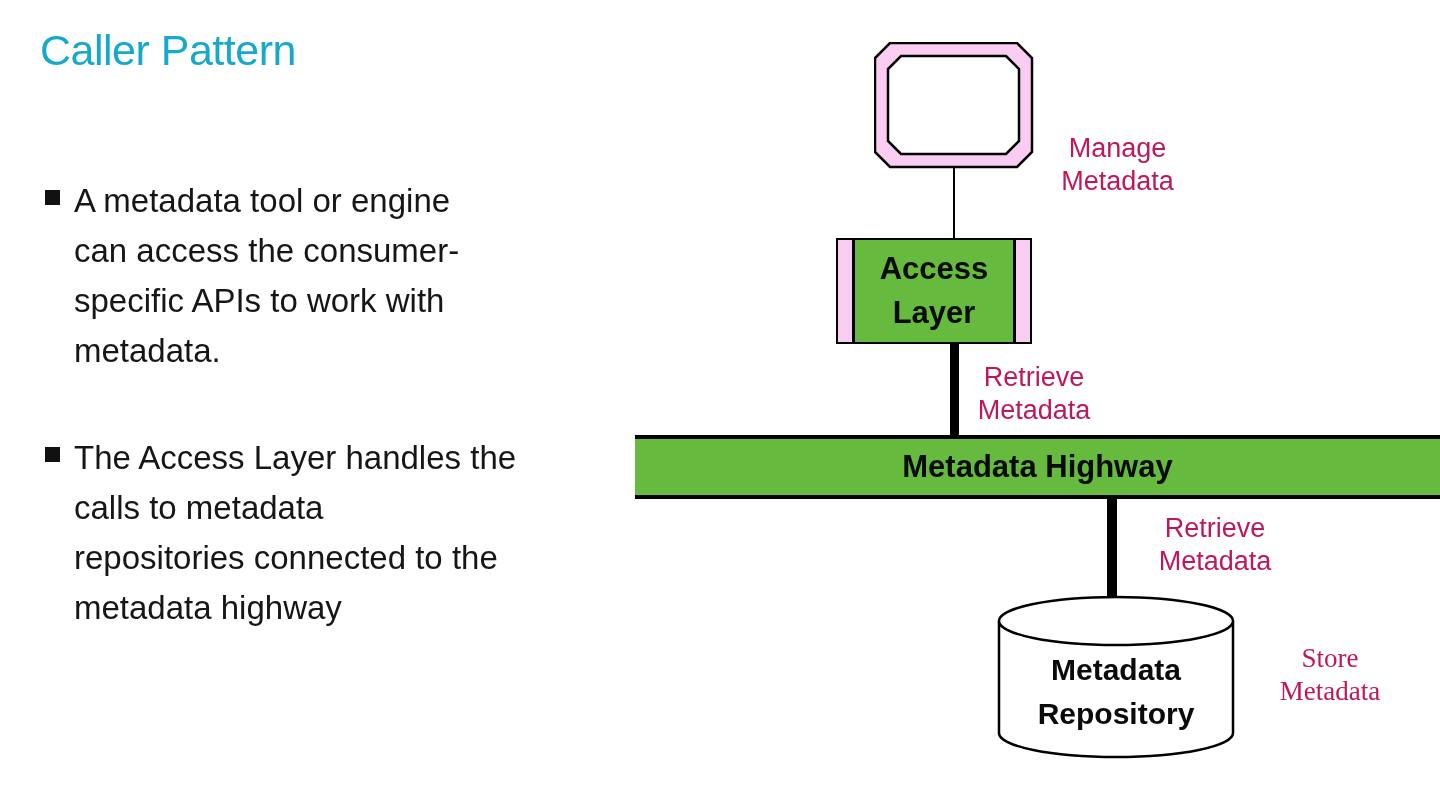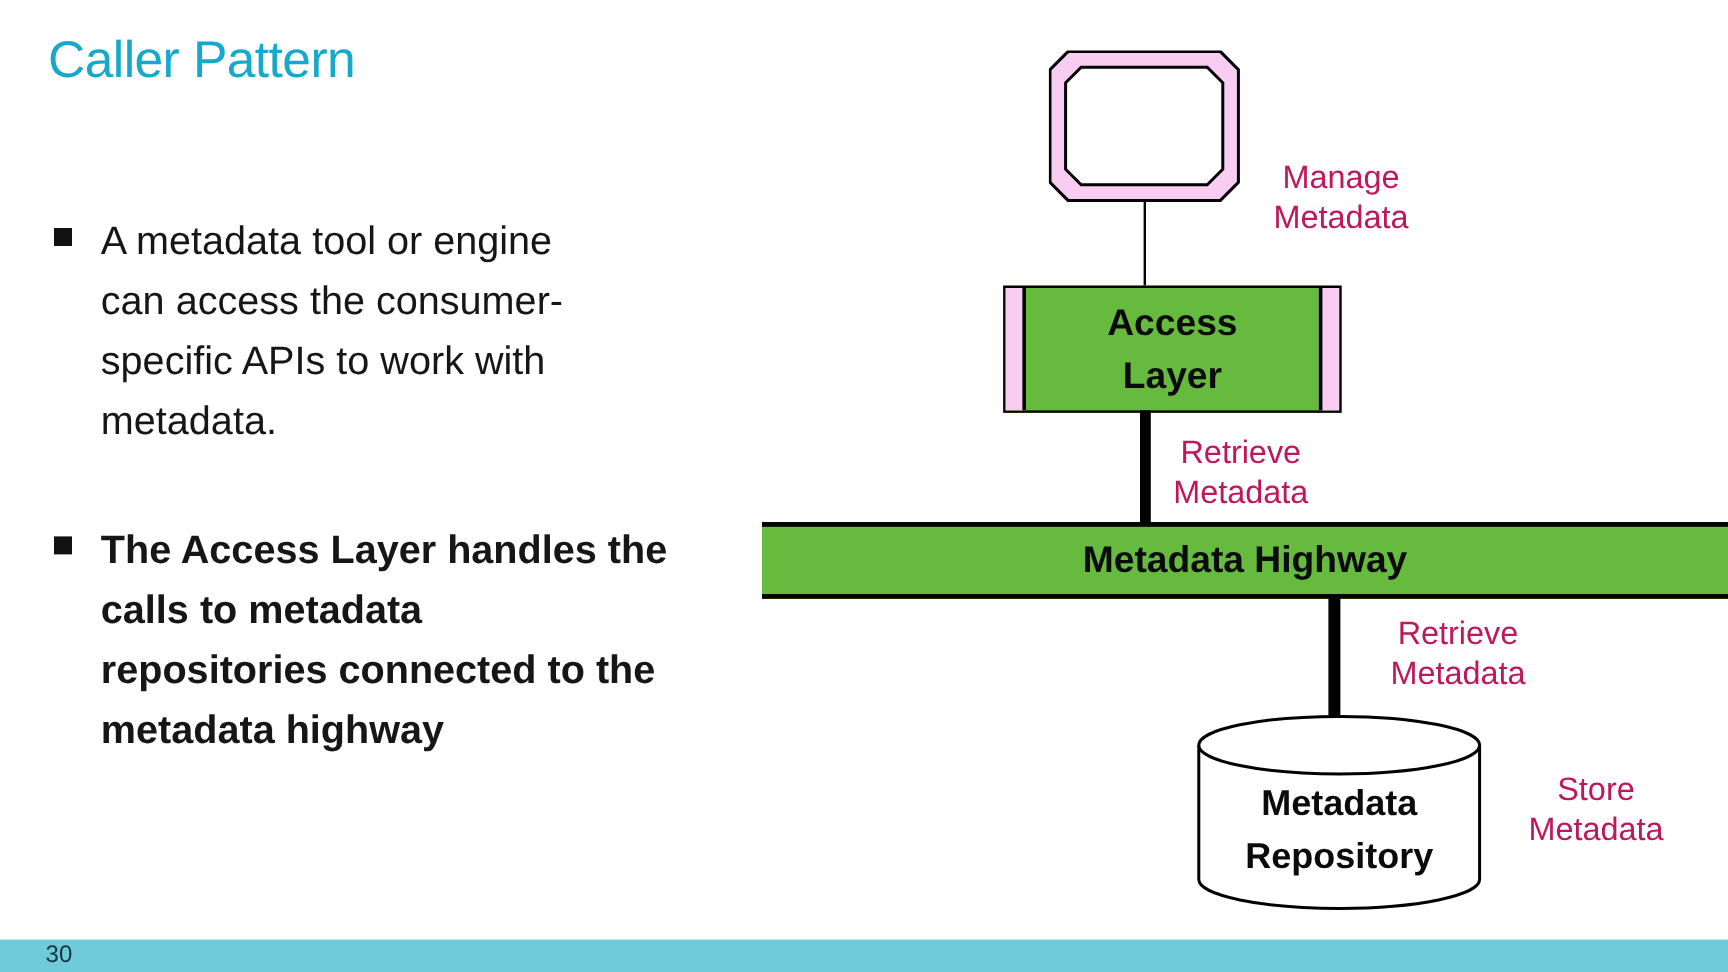--- a/index.html
+++ b/index.html
@@ -24,40 +24,40 @@
   .slide-title{
     position:absolute;left:40px;top:26px;
     font-size:43px;font-weight:normal;
     color:var(--title-teal);
     letter-spacing:-0.5px;
   }
   .bullet-list{
     position:absolute;left:45px;top:176px;width:610px;
   }
   .bullet-item{display:flex;align-items:flex-start;}
-  .bullet-item + .bullet-item{margin-top:57px;font-weight:bold;}
+  .bullet-item + .bullet-item{margin-top:57px;}
   .bullet-square{
     width:15px;height:15px;background:#111111;
     margin-top:14px;flex-shrink:0;
   }
   .bullet-text{
-    margin-left:24px;
+    margin-left:14px;
     font-size:33px;line-height:50px;
     color:#161616;
     white-space:pre-line;
   }
   .abs{position:absolute;}
   .connector-thin{
     position:absolute;width:2px;background:var(--line-black);
   }
   .connector-thick{
     position:absolute;background:var(--line-black);
   }
   .access-box{
-    position:absolute;left:836px;top:238px;width:282px;height:106px;
+    position:absolute;left:836px;top:238px;width:196px;height:106px;
     background:var(--node-green);
     border:2px solid var(--line-black);
     display:flex;align-items:center;justify-content:center;
   }
   .access-strip{
     position:absolute;top:0;bottom:0;width:17px;
     background:var(--node-pink);
   }
   .access-strip.left{left:0;border-right:3px solid var(--line-black);}
   .access-strip.right{right:0;border-left:3px solid var(--line-black);}
@@ -151,20 +151,17 @@
   <div class="flow-label" style="left:1140px;top:512px;width:150px;">Retrieve
 Metadata</div>
 
   <svg class="abs" style="left:996px;top:594px;" width="240" height="166" viewBox="0 0 240 166">
     <path d="M 3 27 L 3 139 A 117 24 0 0 0 237 139 L 237 27" fill="#ffffff" stroke="#000000" stroke-width="2.5"></path>
     <ellipse cx="120" cy="27" rx="117" ry="24" fill="#ffffff" stroke="#000000" stroke-width="2.5"></ellipse>
   </svg>
   <div class="repo-label">Metadata
 Repository</div>
 
-  <div class="flow-label" style="left:1260px;top:642px;width:140px;">Store
+  <div class="flow-label" style="left:1260px;top:642px;width:140px;font-family:Liberation Serif, serif;">Store
 Metadata</div>
 
-  <div class="footer-bar">
-    <div class="page-number">30</div>
-  </div>
 
 </div>
 
 </body></html>

